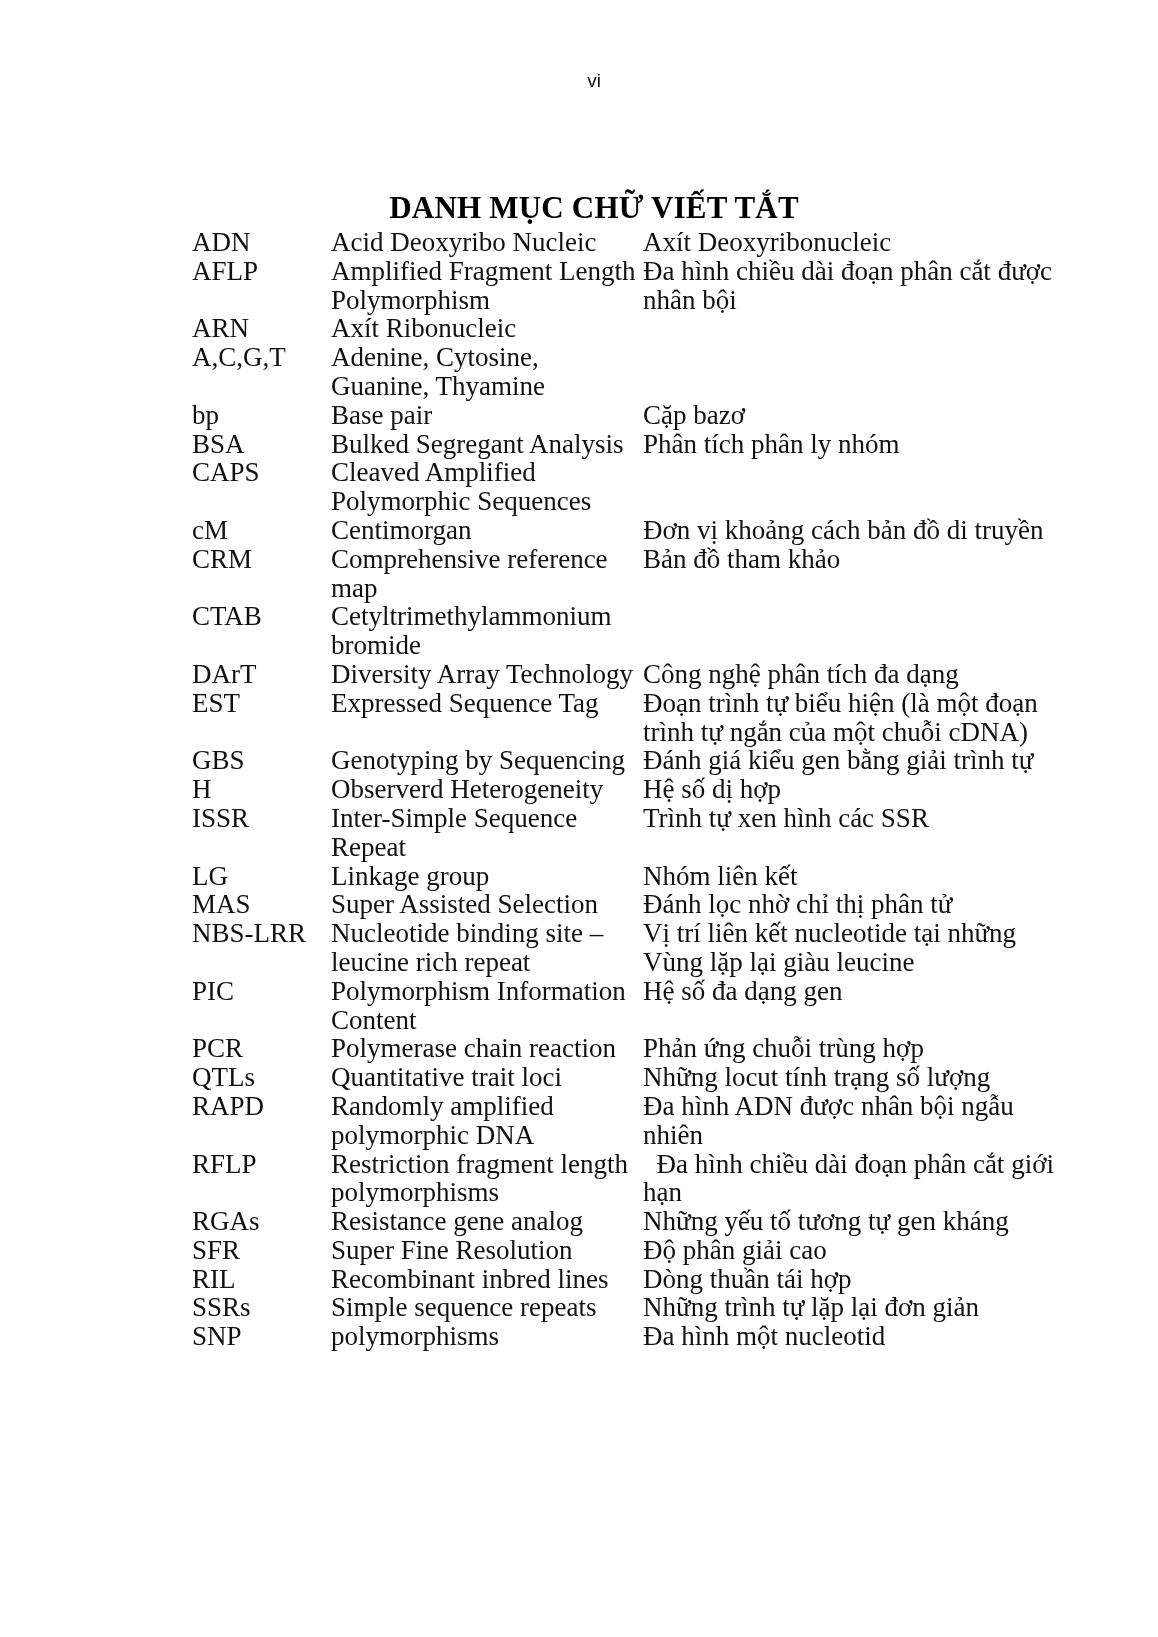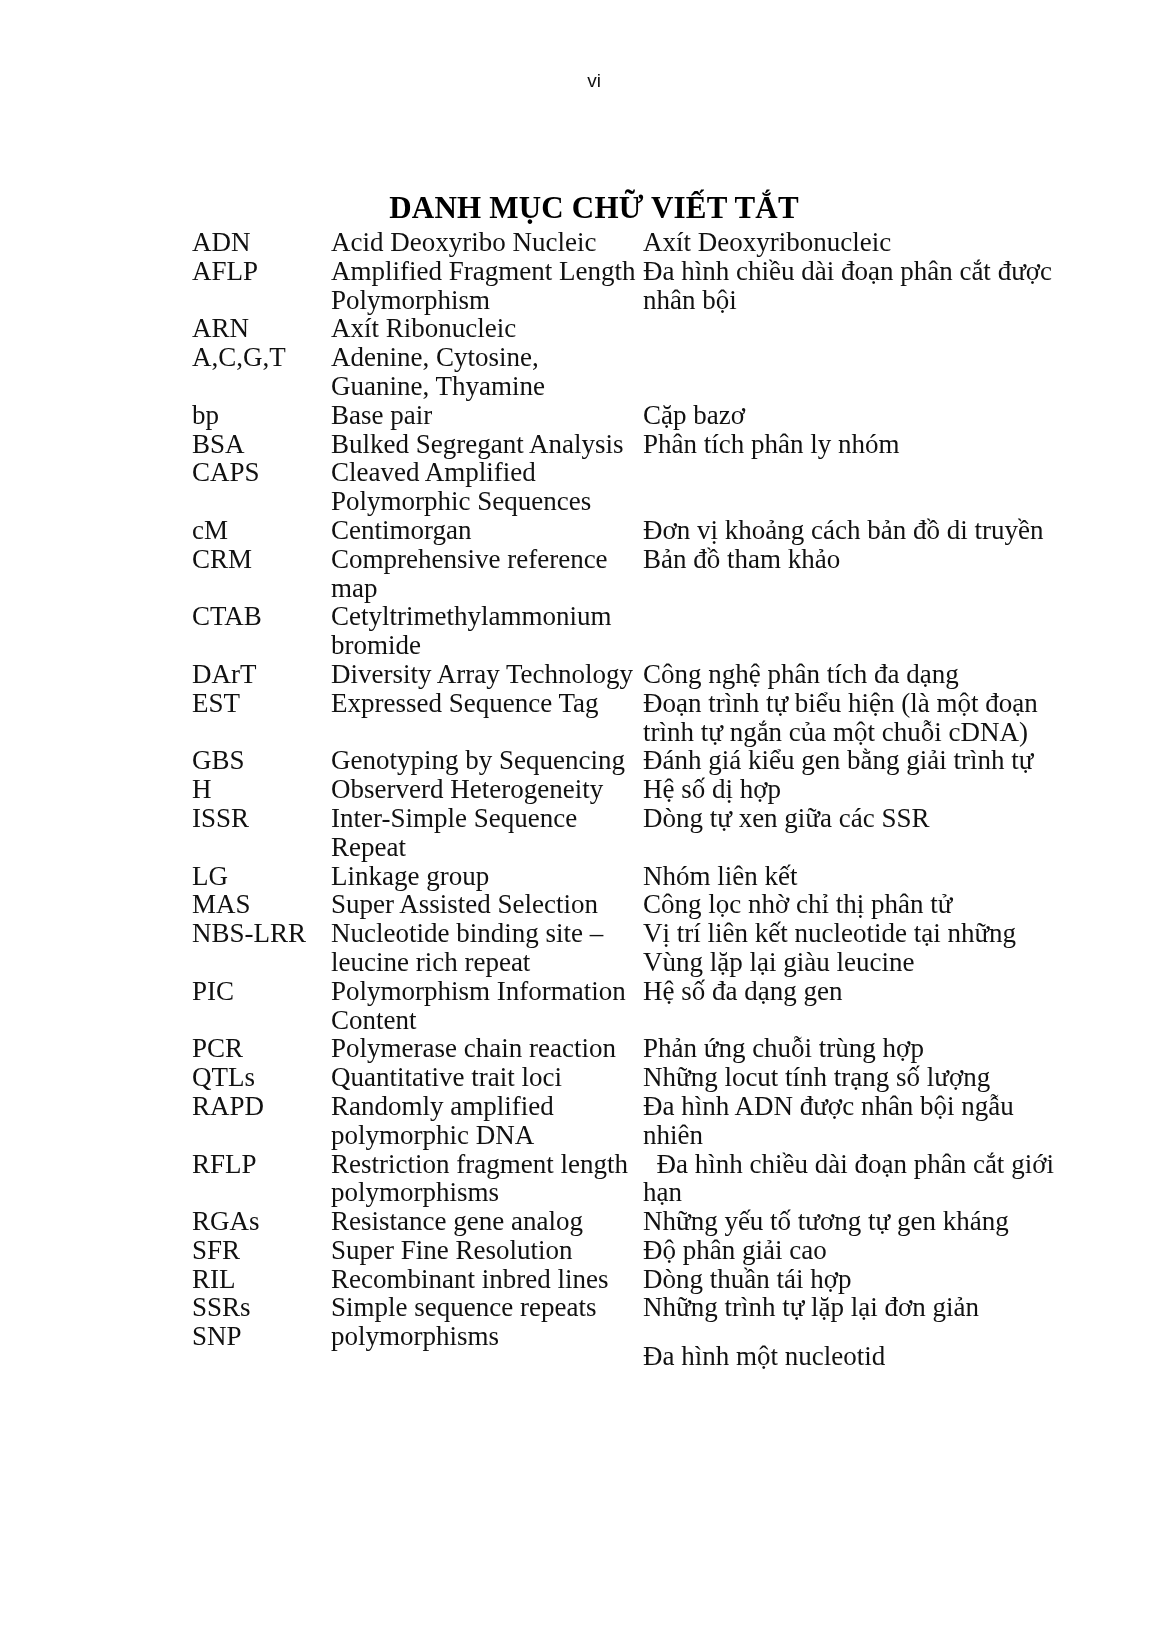--- a/index.html
+++ b/index.html
@@ -182,21 +182,21 @@
     </div>
     <div class="row">
       <div class="c1">
         <span>ISSR</span>
       </div>
       <div class="c2">
         <span>Inter-Simple Sequence</span>
         <span>Repeat</span>
       </div>
       <div class="c3">
-        <span style="white-space: pre;">Dòng tự xen giữa các SSR</span>
+        <span style="white-space: pre;">Trình tự xen hình các SSR</span>
       </div>
     </div>
     <div class="row">
       <div class="c1">
         <span>LG</span>
       </div>
       <div class="c2">
         <span>Linkage group</span>
       </div>
       <div class="c3">
@@ -204,21 +204,21 @@
       </div>
     </div>
     <div class="row">
       <div class="c1">
         <span>MAS</span>
       </div>
       <div class="c2">
         <span>Super Assisted Selection</span>
       </div>
       <div class="c3">
-        <span style="white-space: pre;">Công lọc nhờ chỉ thị phân tử</span>
+        <span style="white-space: pre;">Đánh lọc nhờ chỉ thị phân tử</span>
       </div>
     </div>
     <div class="row">
       <div class="c1">
         <span>NBS-LRR</span>
       </div>
       <div class="c2">
         <span>Nucleotide binding site –</span>
         <span>leucine rich repeat</span>
       </div>
@@ -332,16 +332,16 @@
       </div>
     </div>
     <div class="row">
       <div class="c1">
         <span>SNP</span>
       </div>
       <div class="c2">
         <span>polymorphisms</span>
       </div>
       <div class="c3">
-        <span style="white-space: pre; margin-top: 20px;">Đa hình một nucleotid</span>
+        <span style="white-space: pre;">Đa hình một nucleotid</span>
       </div>
     </div>
   </div>
 
 </body></html>

